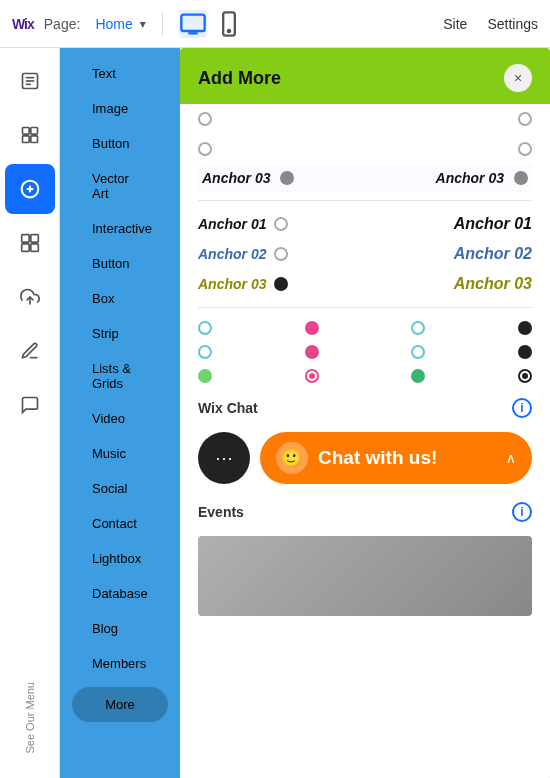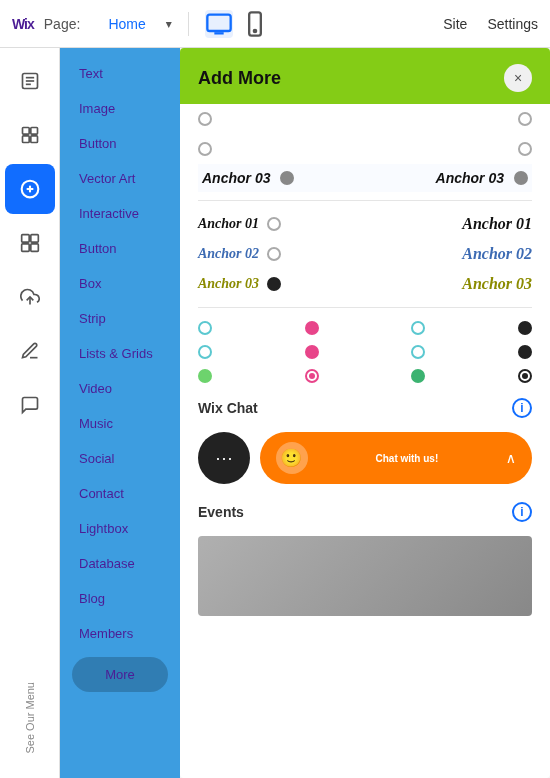--- a/index.html
+++ b/index.html
@@ -28,21 +28,21 @@
       font-weight: 900;
       font-size: 14px;
       letter-spacing: -1px;
       color: #4c1d95;
     }
     .page-label {
       font-size: 14px;
       color: #555;
       display: flex;
       align-items: center;
-      gap: 20px;
+      gap: 7px;
     }
     .page-label span.page-link {
       color: #116dff;
       padding-left: 8px;
     }
     .chevron-icon {
       font-size: 12px;
       color: #555;
     }
     .top-bar-divider {
@@ -128,23 +128,23 @@
     
     .menu-panel {
       width: 120px;
       background: #3d9de0;
       overflow-y: auto;
       flex-shrink: 0;
       padding-top: 8px;
     }
     .menu-panel::-webkit-scrollbar { display: none; }
     .menu-item {
-      padding: 10px 19px;
+      padding: 10px 32px;
       font-size: 13px;
-      color: #4c1d95;
+      color: #000000;
       cursor: pointer;
     }
 
     
     .content-area {
       flex: 1;
       background: #f5f5f5;
       position: relative;
       overflow: hidden;
     }
@@ -240,21 +240,20 @@
       height: 6px;
       border-radius: 50%;
       background: #222;
     }
 
     
     .anchor-row {
       display: flex;
       align-items: center;
       padding: 6px 0;
-      font-family: Liberation Serif, serif;
     }
     .anchor-row-left {
       flex: 1;
       display: flex;
       align-items: center;
       gap: 8px;
     }
     .anchor-row-right {
       flex: 1;
       display: flex;
@@ -351,24 +350,23 @@
       height: 32px;
       border-radius: 50%;
       background: rgba(255,255,255,0.3);
       display: flex;
       align-items: center;
       justify-content: center;
       font-size: 18px;
     }
     .chat-text {
       flex: 1;
-      font-size: 10px;
+      font-size: 19px;
       font-weight: 600;
       color: #fff;
-      text-align: center;
     }
     .chat-chevron {
       color: #fff;
       font-size: 14px;
     }
 
     
     .events-section {
       margin-top: 8px;
     }

